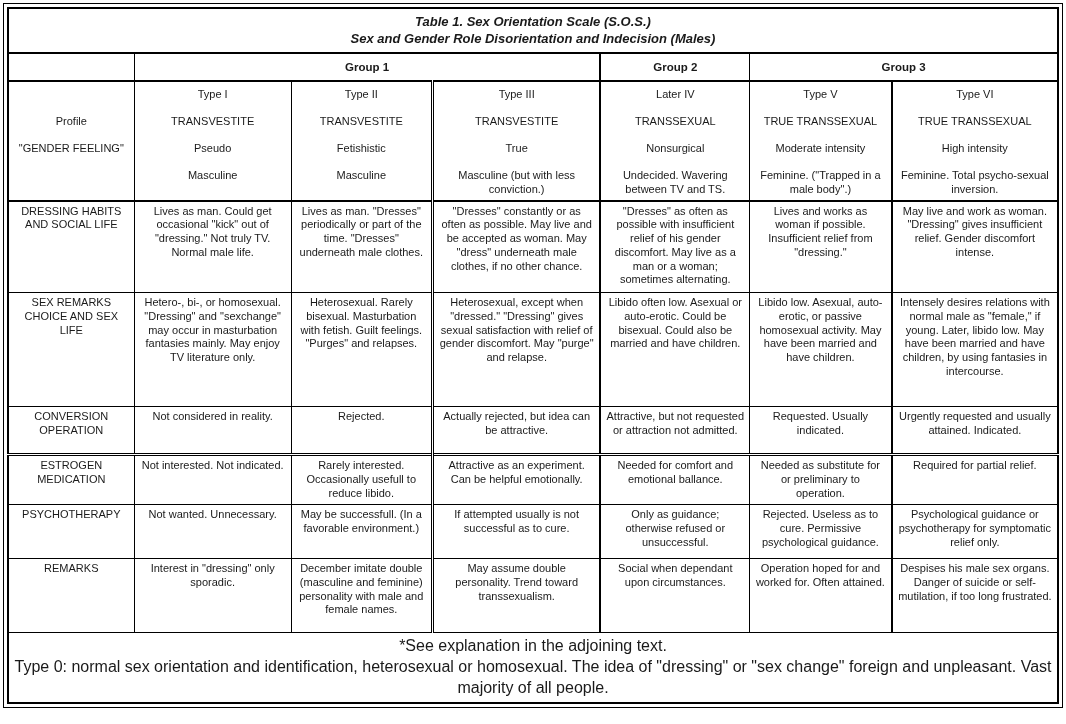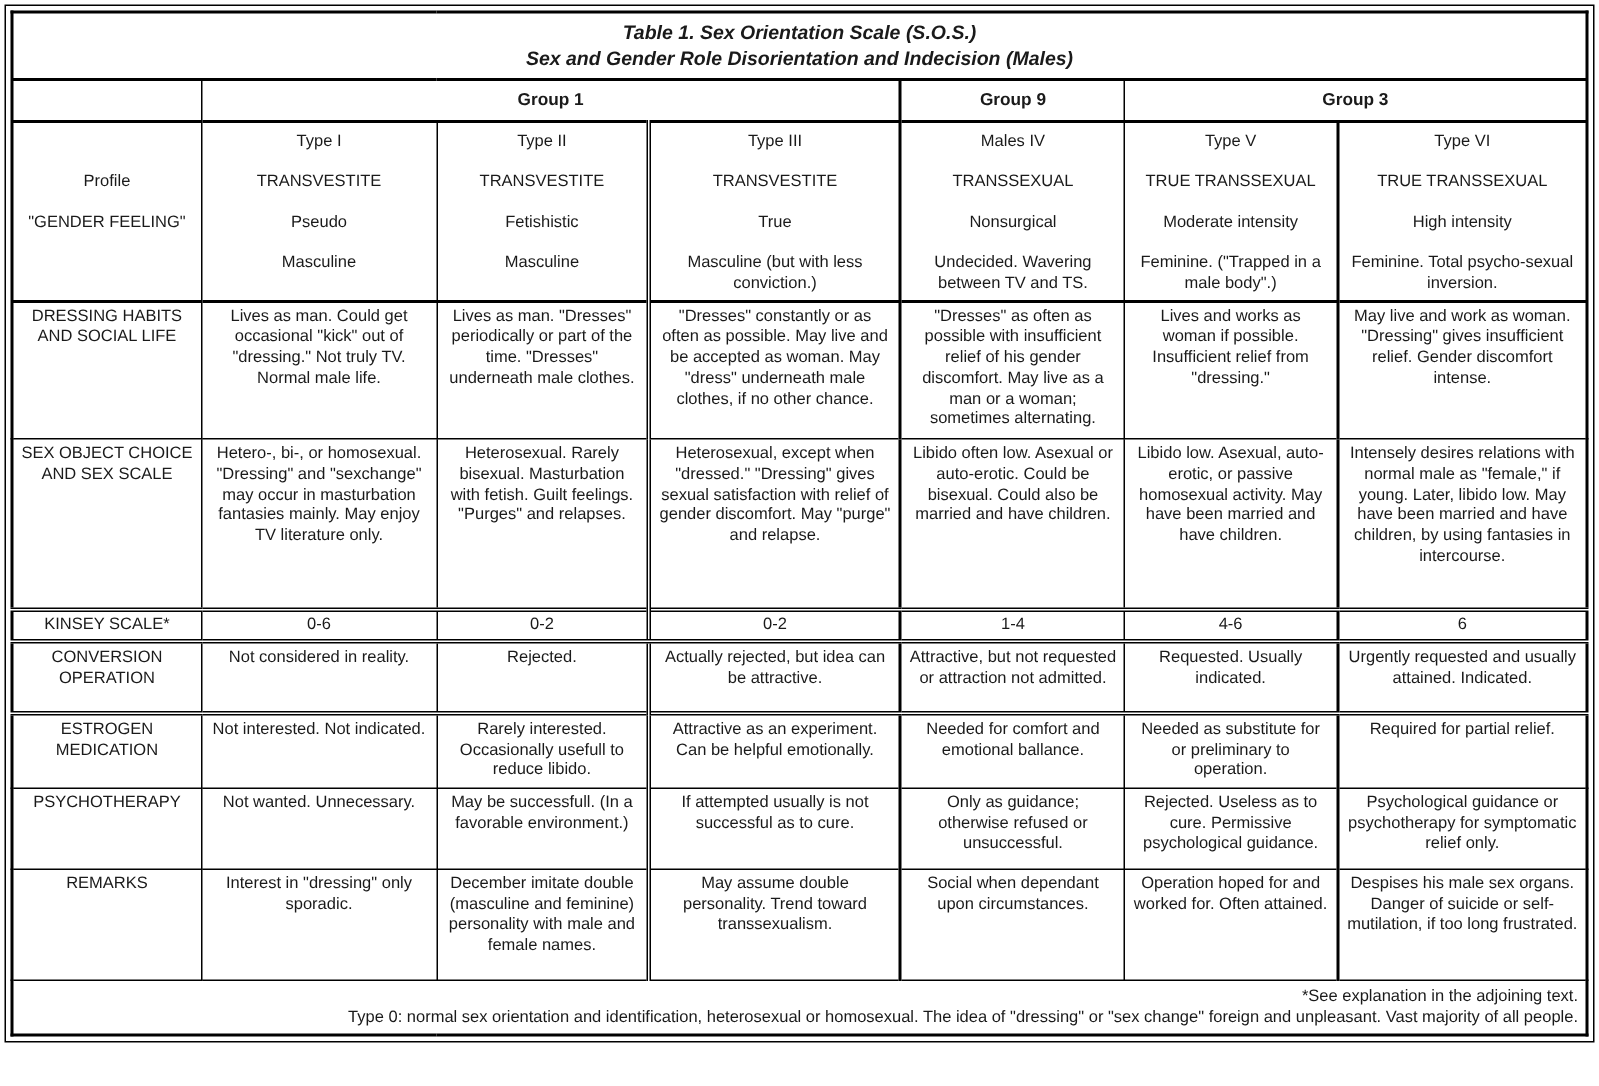--- a/index.html
+++ b/index.html
@@ -67,25 +67,25 @@
   }
   tr.r-estrogen td { border-top: 3px double #000; margin-left: 15px; }
   tr.r-dressing td  { height: 92px; }
   tr.r-sexobject td { height: 114px; }
   tr.r-conversion td { height: 48px; }
   tr.r-estrogen td { height: 50px; }
   tr.r-psycho td { height: 54px; }
   tr.r-remarks td { height: 74px; }
   
   td.footer-cell {
-    text-align: right;
+    text-align: center;
     vertical-align: top;
     height: 36px;
     padding: 3px 5px;
-    font-size: 11px;
+    font-size: 16px;
     line-height: 1.3;
   }
 </style>
 </head>
 <body>
 
 <div class="frame">
   <table class="sos">
     <colgroup>
       <col style="width:126px">
@@ -101,21 +101,21 @@
         <tr class="r-title">
       <td class="title-cell" colspan="7">
         <div class="title-line">Table 1. Sex Orientation Scale (S.O.S.)</div>
         <div class="title-line">Sex and Gender Role Disorientation and Indecision (Males)</div>
       </td>
     </tr>
 
     <tr class="r-group">
       <td></td>
       <td colspan="3">Group 1</td>
-      <td class="c4">Group 9</td>
+      <td class="c4">Group 2</td>
       <td colspan="2">Group 3</td>
     </tr>
 
     <tr class="r-profile">
       <td>
         <div class="slot"></div>
         <div class="slot">Profile</div>
         <div class="slot last">"GENDER FEELING"</div>
       </td>
       <td>
@@ -130,21 +130,21 @@
         <div class="slot">Fetishistic</div>
         <div class="slot last">Masculine</div>
       </td>
       <td class="c3">
         <div class="slot">Type III</div>
         <div class="slot">TRANSVESTITE</div>
         <div class="slot">True</div>
         <div class="slot last">Masculine (but with less conviction.)</div>
       </td>
       <td class="c4">
-        <div class="slot">Males IV</div>
+        <div class="slot">Later IV</div>
         <div class="slot">TRANSSEXUAL</div>
         <div class="slot">Nonsurgical</div>
         <div class="slot last">Undecided. Wavering between TV and TS.</div>
       </td>
       <td>
         <div class="slot">Type V</div>
         <div class="slot">TRUE TRANSSEXUAL</div>
         <div class="slot">Moderate intensity</div>
         <div class="slot last">Feminine. ("Trapped in a male body".)</div>
       </td>
@@ -160,38 +160,29 @@
       <td>DRESSING HABITS AND SOCIAL LIFE</td>
       <td>Lives as man. Could get occasional "kick" out of "dressing." Not truly TV. Normal male life.</td>
       <td>Lives as man. "Dresses" periodically or part of the time. "Dresses" underneath male clothes.</td>
       <td class="c3">"Dresses" constantly or as often as possible. May live and be accepted as woman. May "dress" underneath male clothes, if no other chance.</td>
       <td class="c4">"Dresses" as often as possible with insufficient relief of his gender discomfort. May live as a man or a woman; sometimes alternating.</td>
       <td>Lives and works as woman if possible. Insufficient relief from "dressing."</td>
       <td class="c6">May live and work as woman. "Dressing" gives insufficient relief. Gender discomfort intense.</td>
     </tr>
 
     <tr class="r-sexobject">
-      <td>SEX OBJECT CHOICE AND SEX SCALE</td>
+      <td>SEX REMARKS CHOICE AND SEX LIFE</td>
       <td>Hetero-, bi-, or homosexual. "Dressing" and "sexchange" may occur in masturbation fantasies mainly. May enjoy TV literature only.</td>
       <td>Heterosexual. Rarely bisexual. Masturbation with fetish. Guilt feelings. "Purges" and relapses.</td>
       <td class="c3">Heterosexual, except when "dressed." "Dressing" gives sexual satisfaction with relief of gender discomfort. May "purge" and relapse.</td>
       <td class="c4">Libido often low. Asexual or auto-erotic. Could be bisexual. Could also be married and have children.</td>
       <td>Libido low. Asexual, auto-erotic, or passive homosexual activity. May have been married and have children.</td>
       <td class="c6">Intensely desires relations with normal male as "female," if young. Later, libido low. May have been married and have children, by using fantasies in intercourse.</td>
     </tr>
 
-    <tr class="r-kinsey">
-      <td>KINSEY SCALE*</td>
-      <td>0-6</td>
-      <td>0-2</td>
-      <td class="c3">0-2</td>
-      <td class="c4">1-4</td>
-      <td>4-6</td>
-      <td class="c6">6</td>
-    </tr>
 
     <tr class="r-conversion">
       <td>CONVERSION OPERATION</td>
       <td>Not considered in reality.</td>
       <td>Rejected.</td>
       <td class="c3">Actually rejected, but idea can be attractive.</td>
       <td class="c4">Attractive, but not requested or attraction not admitted.</td>
       <td>Requested. Usually indicated.</td>
       <td class="c6">Urgently requested and usually attained. Indicated.</td>
     </tr>

